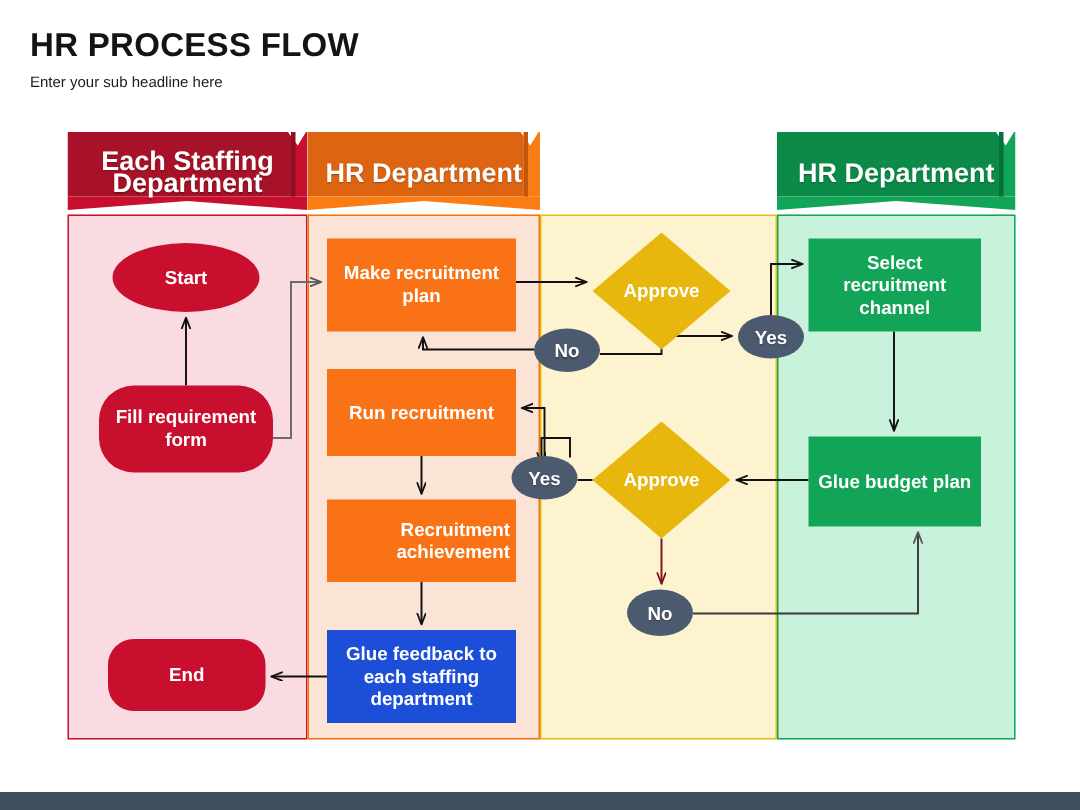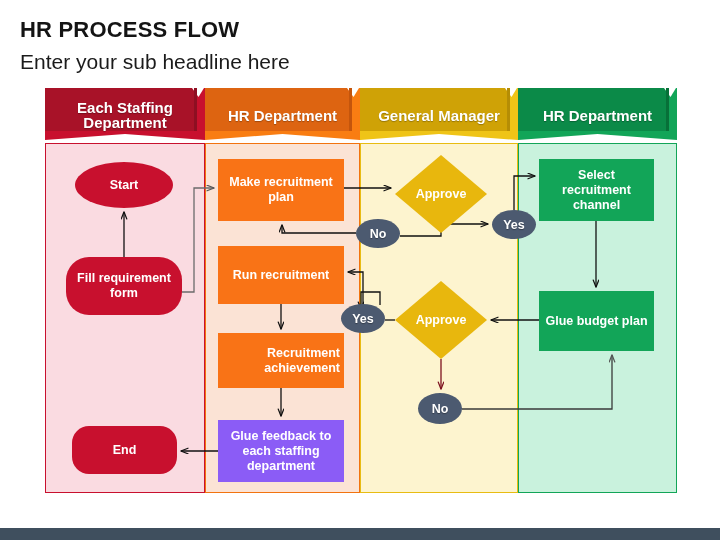--- a/index.html
+++ b/index.html
@@ -12,40 +12,40 @@
   #stage{position:absolute;left:0;top:0;width:720px;height:540px;}
 
   
   .title{
     position:absolute;left:20px;top:17px;
     font-size:22px;font-weight:bold;color:#141414;
     letter-spacing:.2px;white-space:nowrap;text-align:right;
   }
   .subtitle{
     position:absolute;left:20px;top:50px;
-    font-size:21px;font-weight:normal;color:#1b1b1b;
+    font-size:10px;font-weight:normal;color:#1b1b1b;
     white-space:nowrap;
   }
 
   
   .footbar{
     position:absolute;left:0;top:528px;width:720px;height:12px;
     background:#3f4f5e;
   }
 
   
   .lane{position:absolute;top:143px;height:350px;box-sizing:border-box;}
 
   
   .hdr{position:absolute;top:88px;height:56px;}
   .hdr .ribbon{position:absolute;left:0;top:0;width:100%;height:100%;}
   .hdr .lbl{
     position:absolute;left:0;top:0;width:100%;height:100%;
     display:flex;flex-direction:column;align-items:center;justify-content:center;
-    color:#ffffff;font-size:15px;font-weight:bold;line-height:15px;
+    color:#ffffff;font-size:18px;font-weight:bold;line-height:15px;
     text-align:center;padding-bottom:2px;box-sizing:border-box;
     text-shadow:0 1px 1px rgba(0,0,0,.28);
     pointer-events:none;
   }
 
   
   .node{
     position:absolute;box-sizing:border-box;
     display:flex;align-items:center;justify-content:center;text-align:center;
     color:#ffffff;font-weight:bold;line-height:15px;font-size:12.5px;
@@ -95,32 +95,20 @@
   <div class="hdr" id="lane-hdr-1" style="left: 205px; width: 155px;">
     <div class="ribbon"><svg width="155" height="56" viewBox="0 0 155 56">
           <path d="M0,0 L144,0 L144,43 L0,43 Z" fill="#dd6411"></path>
           <path d="M144,0 L155,0 L155,43 L144,43 Z" fill="#f97d12"></path>
           <path d="M142,0 L148.5,9 L154,0 Z" fill="#ffffff"></path>
           <path d="M0,43 L155,43 L155,52 L77.5,46 L0,52 Z" fill="#f97d12"></path>
           <path d="M144,0 L147,0 L147,43 L144,43 Z" fill="#c4550c"></path>
         </svg></div>
     <div class="lbl">
         <span>HR Department</span>
-      </div>
-  </div>
-  <div class="hdr" id="lane-hdr-2" style="left: 360px; width: 158px;">
-    <div class="ribbon"><svg width="158" height="56" viewBox="0 0 158 56">
-          <path d="M0,0 L147,0 L147,43 L0,43 Z" fill="#cfa206"></path>
-          <path d="M147,0 L158,0 L158,43 L147,43 Z" fill="#efc417"></path>
-          <path d="M145,0 L151.5,9 L157,0 Z" fill="#ffffff"></path>
-          <path d="M0,43 L158,43 L158,52 L79,46 L0,52 Z" fill="#efc417"></path>
-          <path d="M147,0 L150,0 L150,43 L147,43 Z" fill="#b58d05"></path>
-        </svg></div>
-    <div class="lbl">
-        <span>General Manager</span>
       </div>
   </div>
   <div class="hdr" id="lane-hdr-3" style="left: 518px; width: 159px;">
     <div class="ribbon"><svg width="159" height="56" viewBox="0 0 159 56">
           <path d="M0,0 L148,0 L148,43 L0,43 Z" fill="#0b8a48"></path>
           <path d="M148,0 L159,0 L159,43 L148,43 Z" fill="#12a558"></path>
           <path d="M146,0 L152.5,9 L158,0 Z" fill="#ffffff"></path>
           <path d="M0,43 L159,43 L159,52 L79.5,46 L0,52 Z" fill="#12a558"></path>
           <path d="M148,0 L151,0 L151,43 L148,43 Z" fill="#077038"></path>
         </svg></div>
@@ -190,21 +178,21 @@
 
   <div class="node rect" id="node-make-recruitment-plan" style="left: 218px; top: 159px; width: 126px; height: 62px; background: rgb(249, 115, 22);">
     <span>Make recruitment plan</span>
   </div>
   <div class="node rect" id="node-run-recruitment" style="left: 218px; top: 246px; width: 126px; height: 58px; background: rgb(249, 115, 22);">
     <span>Run recruitment</span>
   </div>
   <div class="node rect" id="node-recruitment-achievement" style="left: 218px; top: 333px; width: 126px; height: 55px; background: rgb(249, 115, 22); text-align: right;">
     <span>Recruitment achievement</span>
   </div>
-  <div class="node rect" id="node-glue-feedback" style="left: 218px; top: 420px; width: 126px; height: 62px; background: #8b5cf6;">
+  <div class="node rect" id="node-glue-feedback" style="left: 218px; top: 420px; width: 126px; height: 62px; background: #1d4ed8;">
     <span>Glue feedback to each staffing department</span>
   </div>
 
   <div class="node diamond" id="node-approve-1" style="left: 395px; top: 155px; width: 92px; height: 78px;">
     <svg width="92" height="78" viewBox="0 0 92 78">
         <path d="M46,0 L92,39 L46,78 L0,39 Z" fill="#e8b70d"></path>
       </svg>
     <span class="dtext">Approve</span>
   </div>
   <div class="node diamond" id="node-approve-2" style="left: 395px; top: 281px; width: 92px; height: 78px;">

